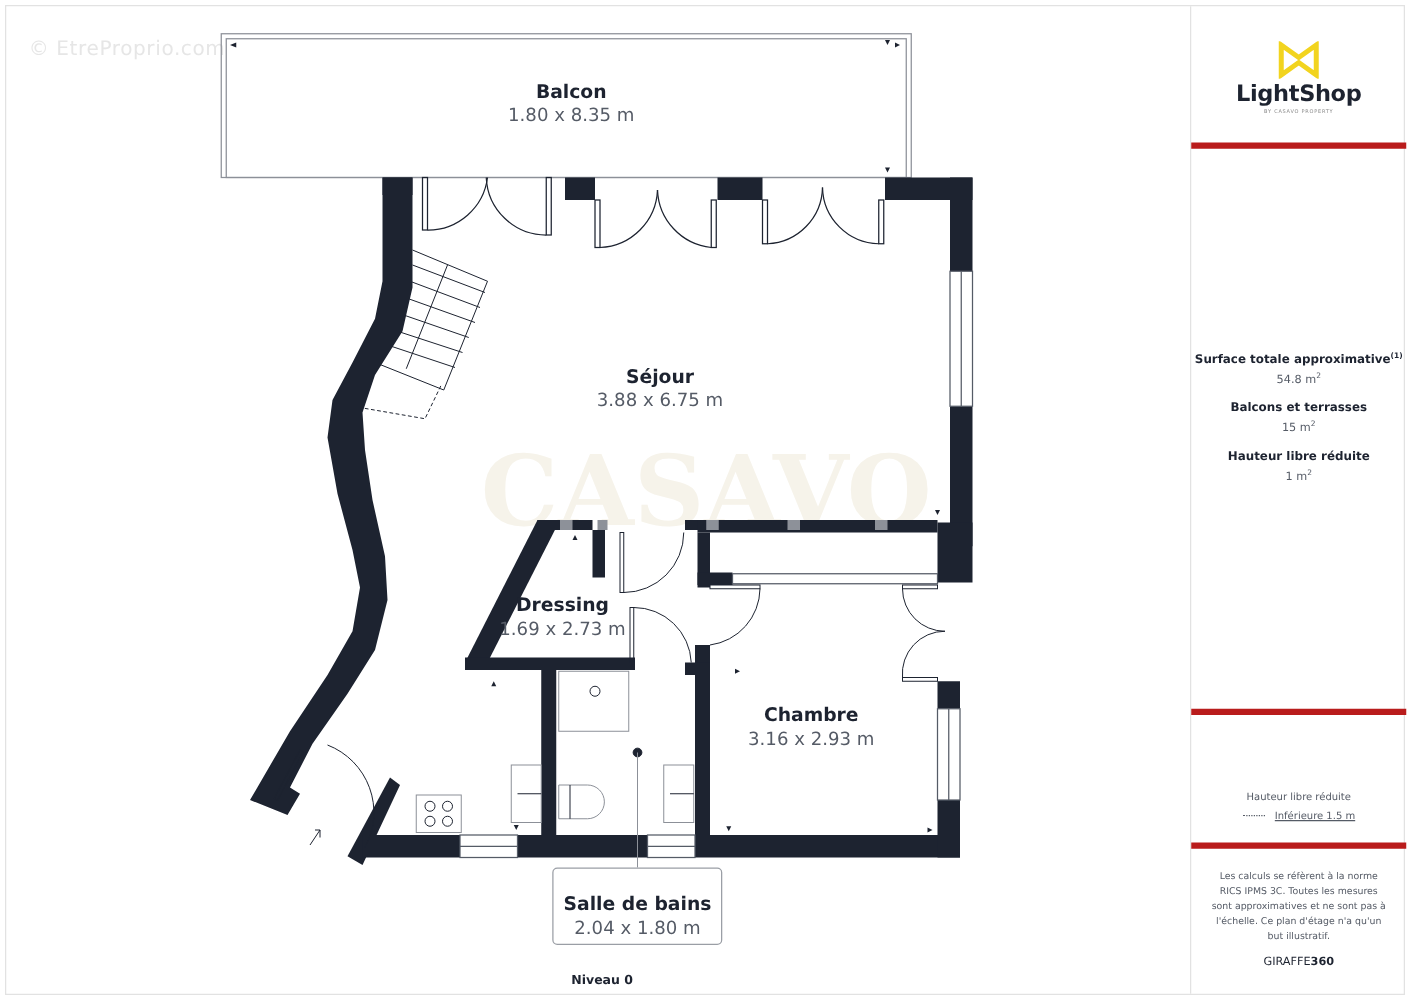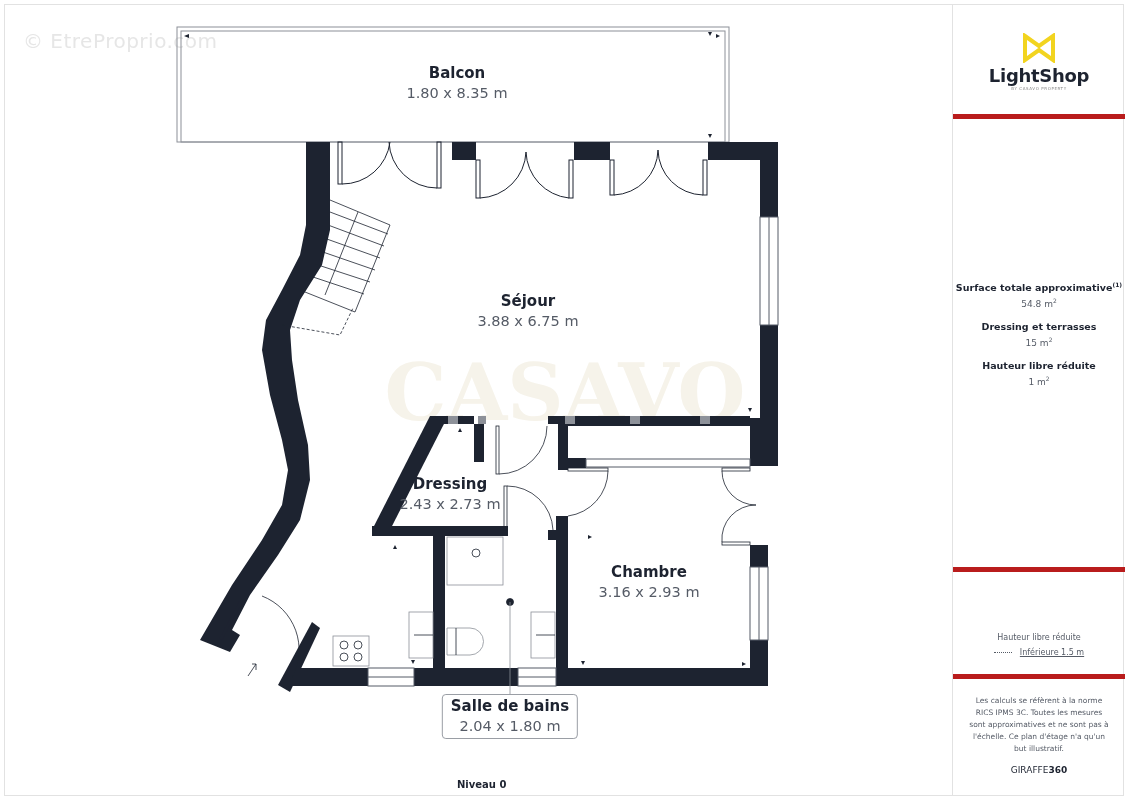--- a/index.html
+++ b/index.html
@@ -1,24 +1,24 @@
 <!DOCTYPE html>
 <html><head>
 <meta charset="utf-8">
 <style>
   html, body { margin:0; padding:0; }
   body { width:1130px; height:800px; background:#ffffff; font-family:"DejaVu Sans", sans-serif; position:relative; overflow:hidden; color:#1d2330; }
   .frame { position:absolute; left:4px; top:4px; width:1120px; height:792px; border:1px solid #e2e2e2; box-sizing:border-box; }
   .plan-area { position:absolute; left:5px; top:5px; width:946px; height:790px; }
   .plan-svg { position:absolute; left:0; top:0; }
-  .watermark-site { position:absolute; left:18px; top:24px; font-size:20px; color:#e6e6e6; letter-spacing:0.5px; }
+  .watermark-site { position:absolute; left:18px; top:24px; font-size:16px; color:#e6e6e6; letter-spacing:0.5px; }
   .room-label { position:absolute; text-align:center; transform:translateX(-50%); white-space:nowrap; }
   .room-name { font-size:15px; font-weight:bold; color:#1d2330; line-height:20px; }
   .room-dim { font-size:14.5px; color:#555b66; line-height:20px; }
-  .salle-box { border:1px solid #9a9ea5; border-radius:4px; background:#fff; padding:1px 8px 2px 8px; }
+  .salle-box { border:1px solid #9a9ea5; border-radius:4px; background:#fff; padding:18px 8px 2px 8px; }
   .level-label { position:absolute; left:452px; top:774px; font-size:10px; font-weight:bold; color:#1d2330; }
   .sidebar { position:absolute; left:952px; top:5px; width:172px; height:790px; border-left:1px solid #e2e2e2; }
   .sb-section { position:absolute; left:0; width:172px; border-bottom:5px solid #b91c1c; text-align:center; box-sizing:border-box; }
   .logo-mark { display:block; margin:0 auto; }
   .logo-text { font-size:18px; font-weight:bold; color:#1d2330; letter-spacing:-0.3px; margin-top:2px; }
   .logo-sub { font-size:4px; color:#888; letter-spacing:0.6px; }
   .stat-title { font-size:9.5px; font-weight:bold; color:#1d2330; }
   .stat-title sup { font-size:6px; }
   .stat-value { font-size:9px; color:#555b66; margin-top:4px; }
   .stat-value sup { font-size:6px; }
@@ -186,21 +186,21 @@
   <div class="room-label" style="left:452px; top:58px;">
     <div class="room-name">Balcon</div>
     <div class="room-dim">1.80 x 8.35 m</div>
   </div>
   <div class="room-label" style="left:523px; top:286px;">
     <div class="room-name">Séjour</div>
     <div class="room-dim">3.88 x 6.75 m</div>
   </div>
   <div class="room-label" style="left:445px; top:469px;">
     <div class="room-name">Dressing</div>
-    <div class="room-dim">2.43 x 2.73 m</div>
+    <div class="room-dim">1.69 x 2.73 m</div>
   </div>
   <div class="room-label" style="left:644px; top:557px;">
     <div class="room-name">Chambre</div>
     <div class="room-dim">3.16 x 2.93 m</div>
   </div>
   <div class="room-label salle-box" style="left:505px; top:689px;">
     <div class="room-name">Salle de bains</div>
     <div class="room-dim">2.04 x 1.80 m</div>
   </div>
 
@@ -215,21 +215,21 @@
     <div class="logo-text">LightShop</div>
     <div class="logo-sub">BY CASAVO PROPERTY</div>
   </div>
 
   <div class="sb-section" style="top:114px; height:453px; padding-top:162px;">
     <div>
       <div class="stat-title"><span>Surface totale approximative</span><sup>(1)</sup></div>
       <div class="stat-value"><span>54.8 m</span><sup>2</sup></div>
     </div>
     <div style="margin-top:12px;">
-      <div class="stat-title">Dressing et terrasses</div>
+      <div class="stat-title">Balcons et terrasses</div>
       <div class="stat-value"><span>15 m</span><sup>2</sup></div>
     </div>
     <div style="margin-top:12px;">
       <div class="stat-title">Hauteur libre réduite</div>
       <div class="stat-value"><span>1 m</span><sup>2</sup></div>
     </div>
   </div>
 
 
   <div class="sb-section" style="top:612px; height:62px; padding-top:16px;">

